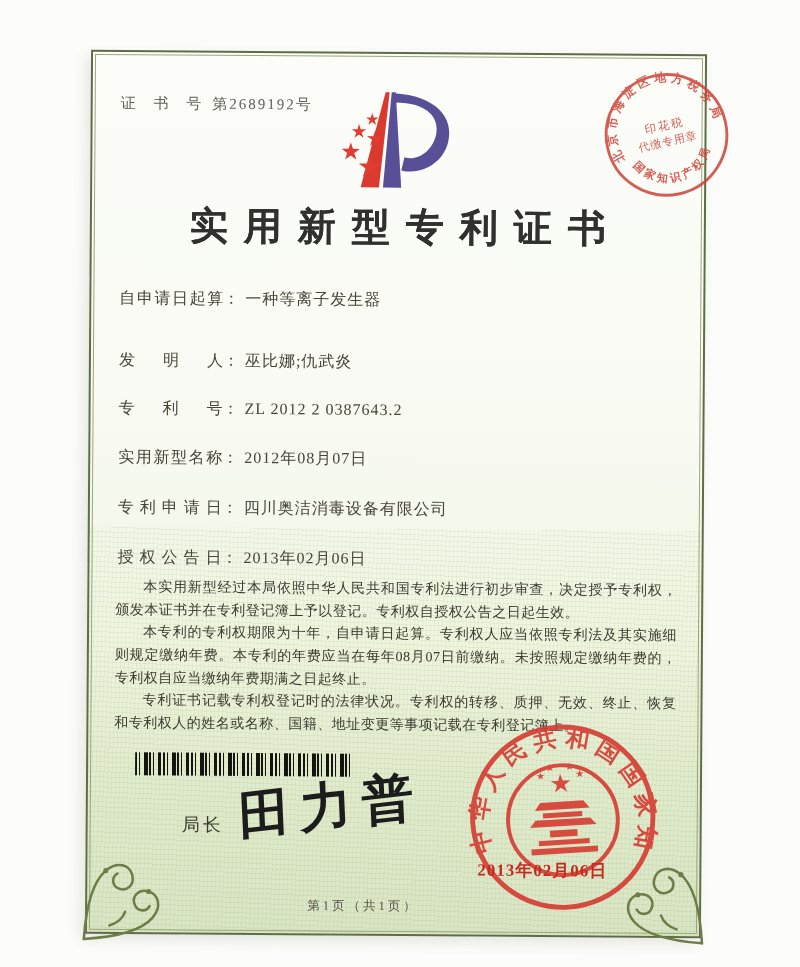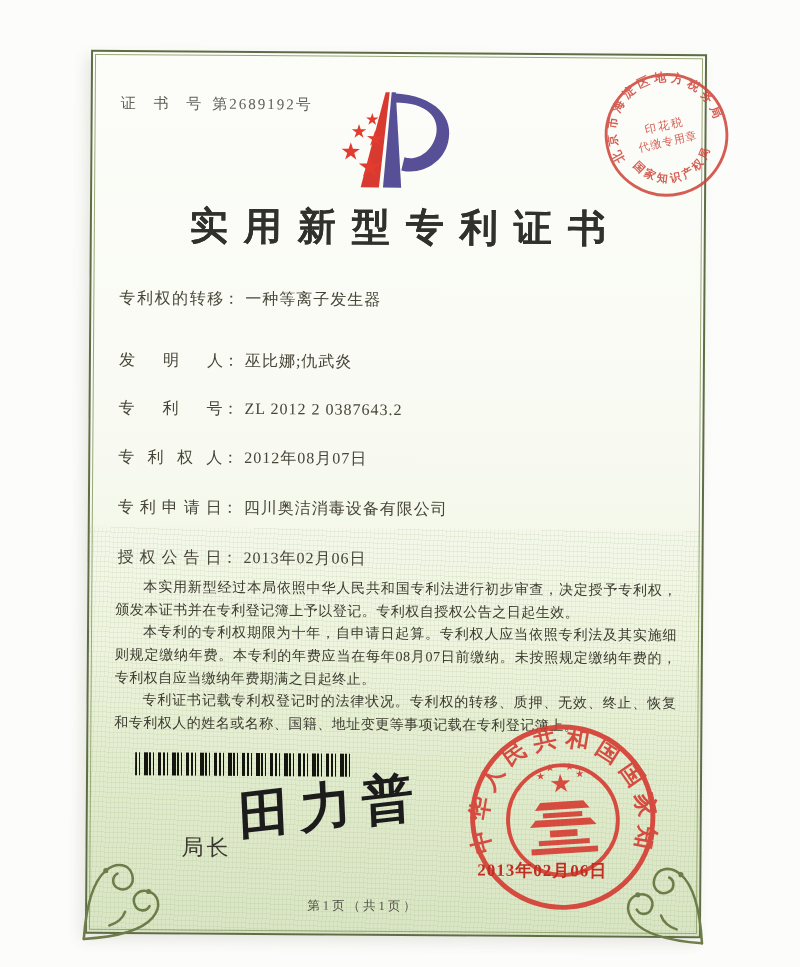--- a/index.html
+++ b/index.html
@@ -53,21 +53,21 @@
   .barcode{
     position:absolute;left:47px;top:700px;width:215px;height:23px;
     background:repeating-linear-gradient(90deg,
       #15150f 0 2px, rgba(0,0,0,0) 2px 4px,
       #15150f 4px 5px, rgba(0,0,0,0) 5px 9px,
       #15150f 9px 13px, rgba(0,0,0,0) 13px 14px,
       #15150f 14px 16px, rgba(0,0,0,0) 16px 18px,
       #15150f 18px 19px, rgba(0,0,0,0) 19px 23px,
       #15150f 23px 26px, rgba(0,0,0,0) 26px 28px);
   }
-  .director{position:absolute;left:94px;top:780px;font-size:22px;color:#3a392f;letter-spacing:3px;}
+  .director{position:absolute;left:94px;top:760px;font-size:18px;color:#3a392f;letter-spacing:3px;}
   .signature{
     position:absolute;left:150px;top:718px;font-size:52px;color:#1c1c1c;
     transform:rotate(-7deg) skewX(-4deg);letter-spacing:10px;font-weight:600;
   }
   
   .main-seal{position:absolute;left:377px;top:664px;width:196px;height:196px;opacity:.87;transform:rotate(-4deg);}
   .seal-date{
     position:absolute;left:335px;top:804px;width:240px;text-align:center;
     font-size:17px;font-weight:bold;color:#c32c20;letter-spacing:1px;
   }
@@ -125,30 +125,30 @@
         </text>
         <text x="70" y="64" text-anchor="middle" font-size="12" fill="#cf4338" letter-spacing="2">印花税</text>
         <text x="70" y="81" text-anchor="middle" font-size="11.5" fill="#cf4338" letter-spacing="1">代缴专用章</text>
       </svg>
     </div>
 
     <div class="title">实用新型专利证书</div>
 
     <div class="fields">
       <div class="frow f0">
-        <span class="f-label">专利权的转移</span><span class="f-colon">：</span><span class="f-value">一种等离子发生器</span>
+        <span class="f-label">自申请日起算</span><span class="f-colon">：</span><span class="f-value">一种等离子发生器</span>
       </div>
       <div class="frow f1">
         <span class="f-label">发明人</span><span class="f-colon">：</span><span class="f-value">巫比娜;仇武炎</span>
       </div>
       <div class="frow f2">
         <span class="f-label">专利号</span><span class="f-colon">：</span><span class="f-value">ZL 2012 2 0387643.2</span>
       </div>
       <div class="frow f3">
-        <span class="f-label">专利权人</span><span class="f-colon">：</span><span class="f-value">2012年08月07日</span>
+        <span class="f-label">实用新型名称</span><span class="f-colon">：</span><span class="f-value">2012年08月07日</span>
       </div>
       <div class="frow f4">
         <span class="f-label">专利申请日</span><span class="f-colon">：</span><span class="f-value">四川奥洁消毒设备有限公司</span>
       </div>
       <div class="frow f5">
         <span class="f-label">授权公告日</span><span class="f-colon">：</span><span class="f-value">2013年02月06日</span>
       </div>
     </div>
 
     <div class="bodytext">

